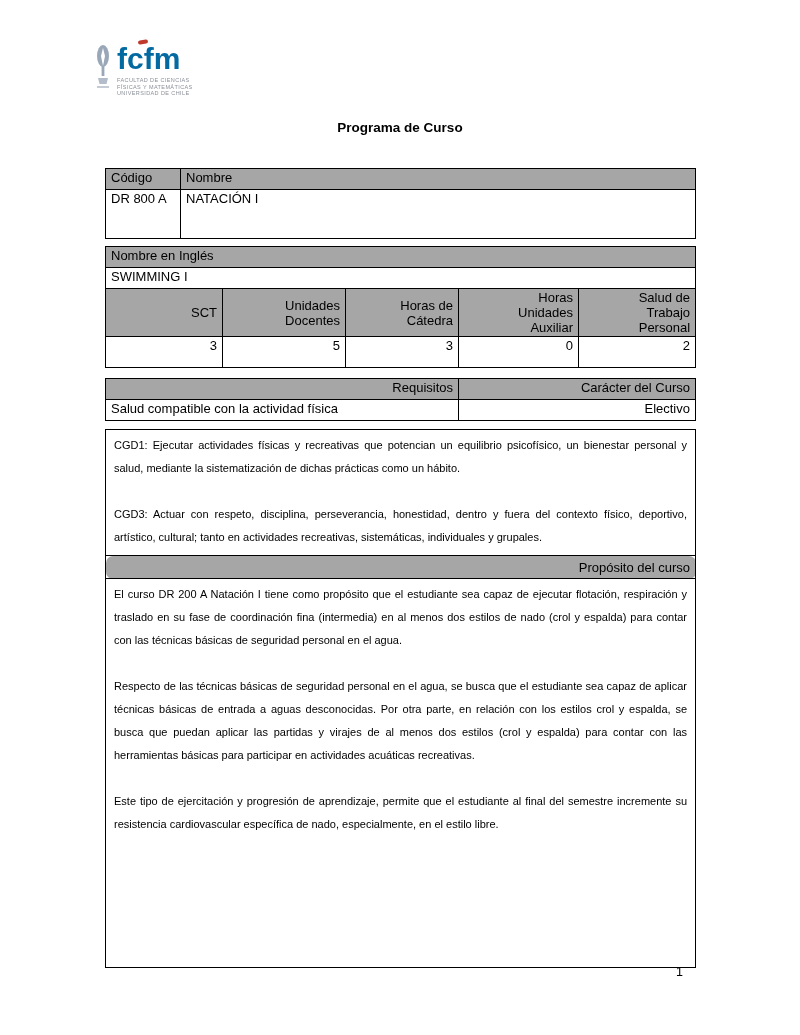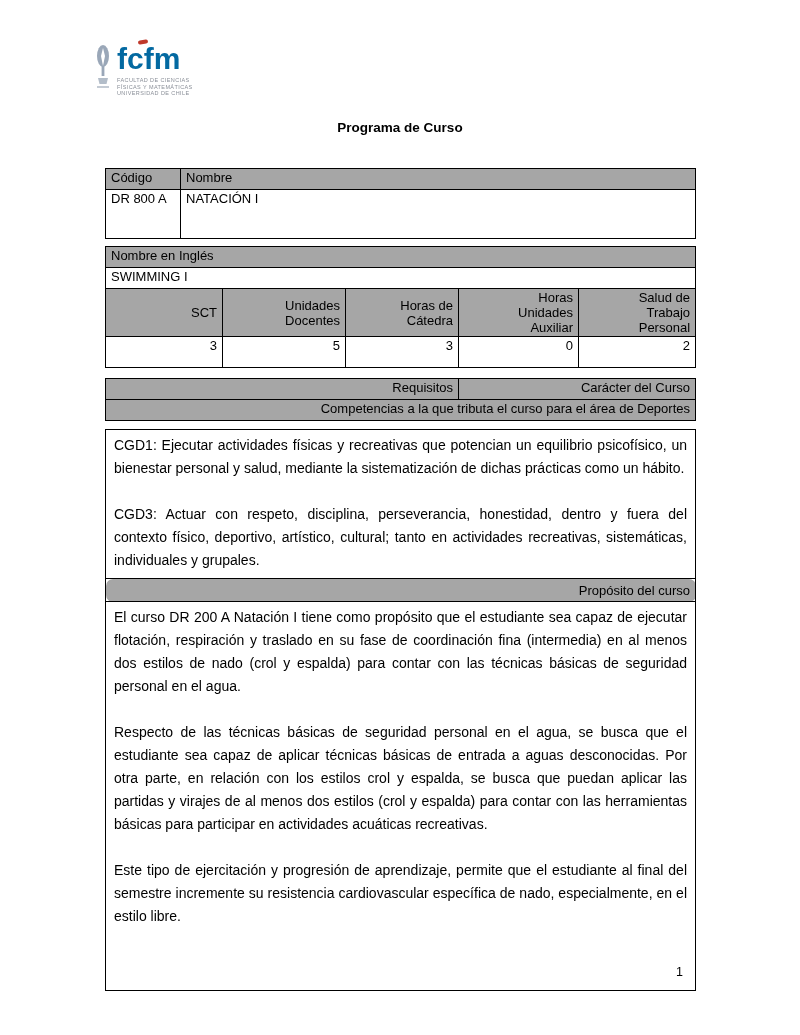--- a/index.html
+++ b/index.html
@@ -49,21 +49,21 @@
   .gap8  { margin-top:8px; }
   .gap10 { margin-top:10px;border-radius:22px; }
 
   .row-code-vals td { height:46px; }
   .row-headers td { height:34px; }
   .row-numbers td { height:28px; }
   .cell-cgd { height:108px; padding:4px 8px 6px 8px; }
   .cell-proposito { height:380px; padding:4px 8px; }
   .row-section-hdr td { height:18px; }
 
-  .para { text-align:justify; line-height:23px; font-size:14px; margin:0 0 23px 0; }
+  .para { text-align:justify; line-height:23px; font-size:11px; margin:0 0 23px 0; }
   .para:last-child { margin-bottom:0; }
 
   
   .page-number { position:absolute; left:676px; top:965px; font-size:12.5px; }
 </style>
 </head>
 <body>
 
 <div class="page">
 
@@ -145,21 +145,22 @@
       <colgroup>
           <col style="width:353px">
           <col style="width:237px">
         </colgroup>
       <tbody>
           <tr class="row-section-hdr">
         <td class="gray center">Requisitos</td>
         <td class="gray center">Carácter del Curso</td>
       </tr>
       <tr class="row-section-hdr">
-        <td class="gray center" colspan="2">Competencias a la que tributa el curso para el área de Deportes</td>
+        <td>Salud compatible con la actividad física</td>
+        <td class="center">Electivo</td>
       </tr>
     </tbody>
       </table>
 
     <table class="gap8">
       <colgroup>
           <col style="width:590px">
         </colgroup>
       <tbody>
           <tr>

